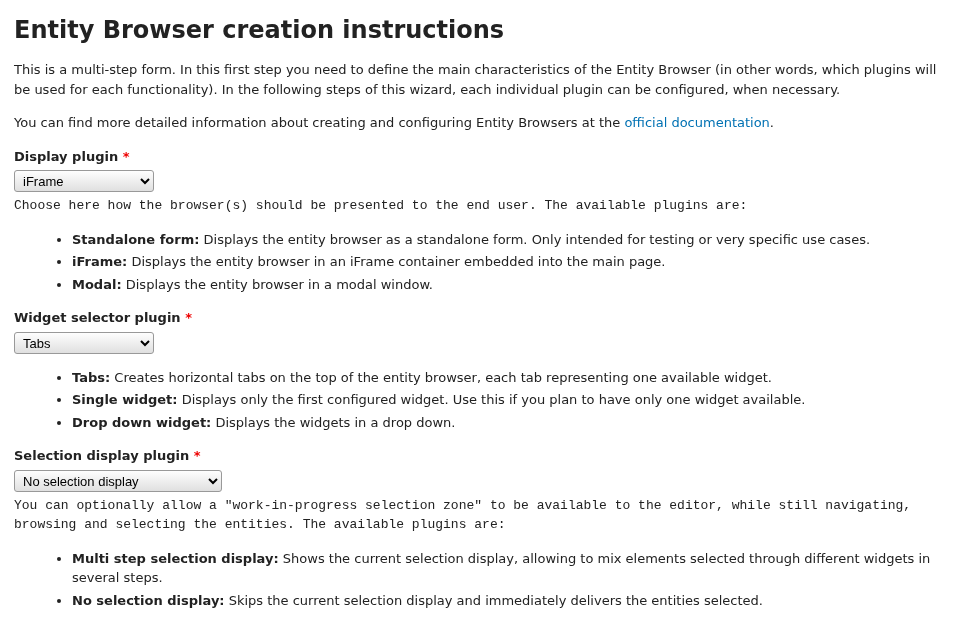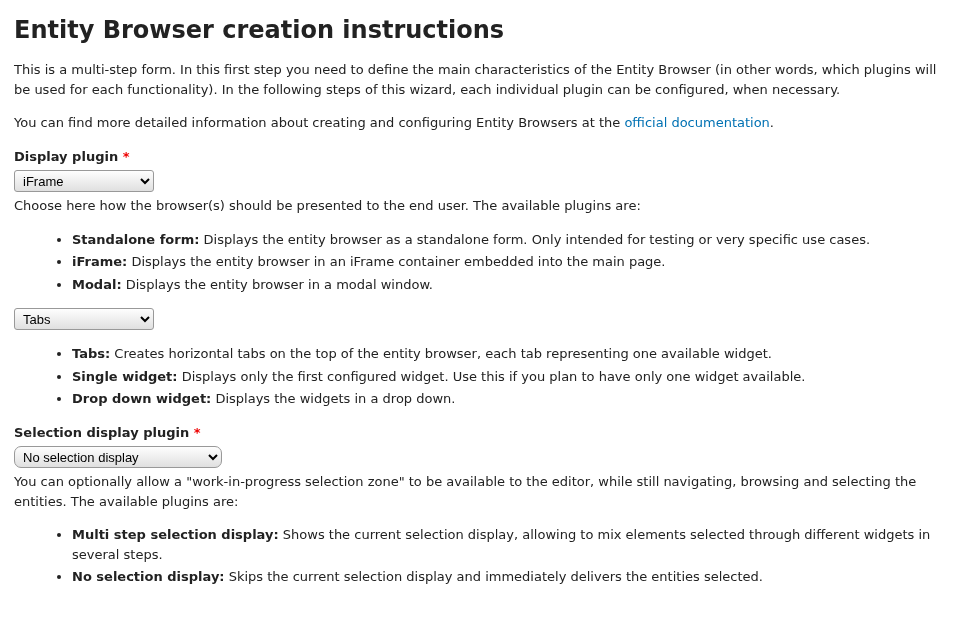--- a/index.html
+++ b/index.html
@@ -44,26 +44,26 @@
       font-size: 13px;
       padding: 2px 4px;
       border: 1px solid #999;
       border-radius: 3px;
       background: linear-gradient(to bottom, #fefefe, #e0e0e0);
       min-width: 140px;
       height: 22px;
     }
     select.wider {
       min-width: 208px;
-      border-radius: 7px;
     }
     .description {
       margin-top: 4px;
       font-size: 13px;
       color: #222;
+      font-family: Liberation Mono, monospace;
     }
     ul {
       margin: 4px 0 14px 0;
       padding-left: 58px;
     }
     li {
       margin-bottom: 3px;
       list-style-type: disc;
     }
     li strong, li b {
@@ -91,20 +91,23 @@
   </select>
   <div class="description">Choose here how the browser(s) should be presented to the end user. The available plugins are:</div>
 </div>
 <ul>
   <li><b>Standalone form:</b><span> Displays the entity browser as a standalone form. Only intended for testing or very specific use cases.</span></li>
   <li><b>iFrame:</b><span> Displays the entity browser in an iFrame container embedded into the main page.</span></li>
   <li><b>Modal:</b><span> Displays the entity browser in a modal window.</span></li>
 </ul>
 
 <div class="form-item">
+  <label class="field-label">
+    <span>Widget selector plugin</span><span class="required-mark"> *</span>
+  </label>
   <select>
     <option>Tabs</option>
   </select>
 </div>
 <ul>
   <li><b>Tabs:</b><span> Creates horizontal tabs on the top of the entity browser, each tab representing one available widget.</span></li>
   <li><b>Single widget:</b><span> Displays only the first configured widget. Use this if you plan to have only one widget available.</span></li>
   <li><b>Drop down widget:</b><span> Displays the widgets in a drop down.</span></li>
 </ul>
 

